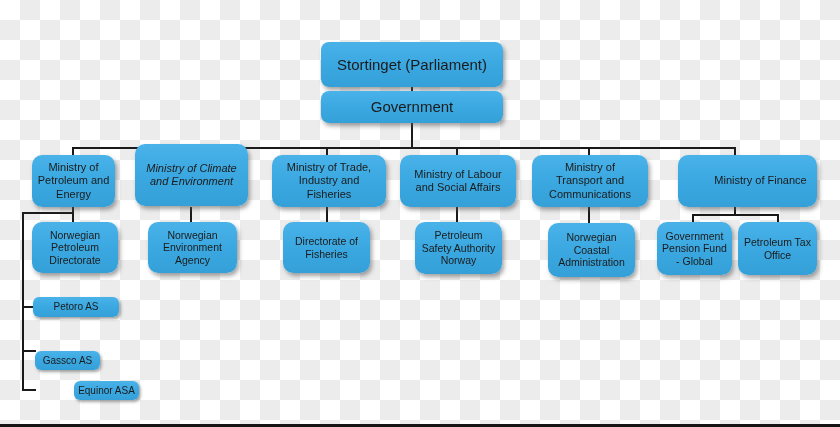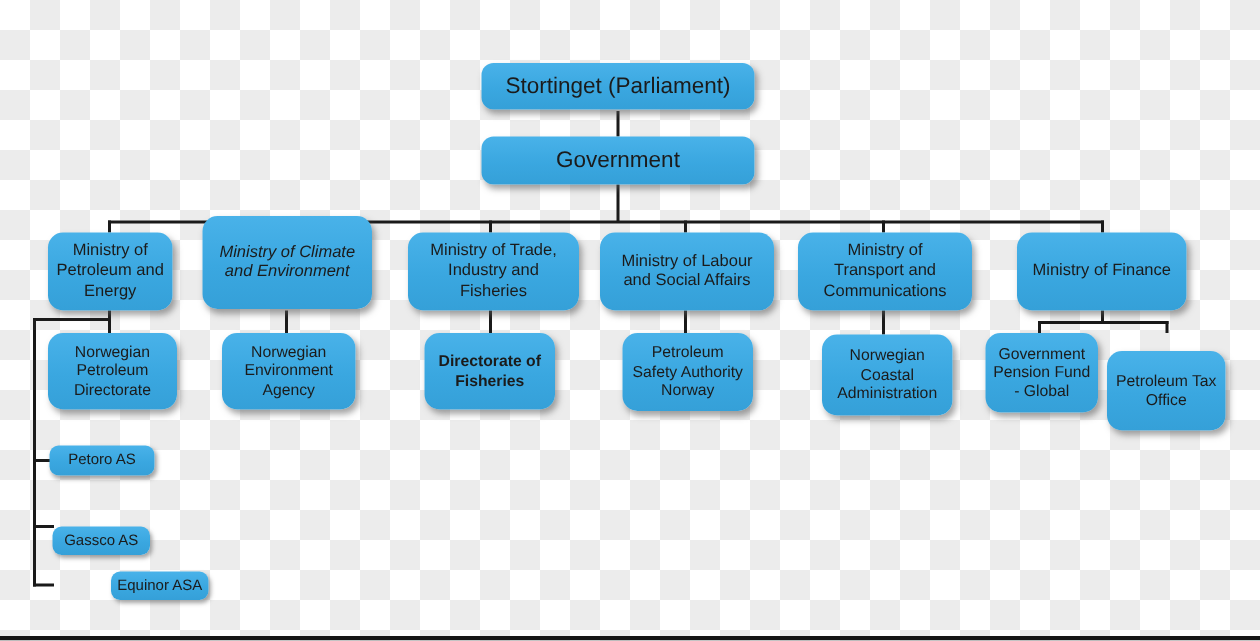--- a/index.html
+++ b/index.html
@@ -18,36 +18,36 @@
     line-height:1.2;letter-spacing:0;
   }
   .lvl-top{font-size:15px;border-radius:8px;}
   .lvl-min{font-size:11px;}
   .lvl-agy{font-size:10.5px;}
   .lvl-sub{font-size:10px;border-radius:6px;box-shadow:1.5px 2px 3px rgba(90,90,90,0.55);}
   .line{position:absolute;background:#1a1a1a;}
   .bottom-edge{position:absolute;left:0;top:424px;width:840px;height:3px;background:#161616;}
 
   
-  .n-stortinget{left:321px;top:42px;width:182px;height:31px;}
+  .n-stortinget{left:321px;top:42px;width:182px;height:45px;}
   .n-government{left:321px;top:91px;width:182px;height:32px;}
   .n-m1{left:32px; top:155px;width:83px; height:52px;}
   .n-m2{left:135px;top:144px;width:113px;height:62px;font-style:italic;}
   .n-m3{left:272px;top:155px;width:114px;height:52px;}
   .n-m4{left:400px;top:155px;width:116px;height:52px;}
   .n-m5{left:532px;top:155px;width:116px;height:52px;}
-  .n-m6{left:678px;top:155px;width:113px;height:52px;}
+  .n-m6{left:678px;top:155px;width:113px;height:52px;padding-left:26px;}
   .n-npd{left:32px; top:222px;width:86px;height:51px;}
   .n-nea{left:148px;top:222px;width:89px;height:51px;}
-  .n-dof{left:283px;top:222px;width:87px;height:51px;font-weight:bold;}
+  .n-dof{left:283px;top:222px;width:87px;height:51px;}
   .n-psan{left:415px;top:222px;width:87px;height:52px;}
   .n-nca{left:548px;top:223px;width:87px;height:54px;}
   .n-gpf{left:657px;top:222px;width:75px;height:53px;}
-  .n-pto{left:738px;top:234px;width:79px;height:53px;}
-  .n-petoro{left:33px;top:297px;width:70px;height:20px;}
+  .n-pto{left:738px;top:222px;width:79px;height:53px;}
+  .n-petoro{left:33px;top:297px;width:86px;height:20px;}
   .n-gassco{left:35px;top:341px;width:65px;height:19px;margin-top:10px;}
   .n-equinor{left:35px;top:381px;width:65px;height:19px;margin-left:39px;}
 </style>
 </head>
 <body>
 
 <div class="stage">
 
   <div class="line" style="left:411px;top:74px;width:2px;height:17px"></div>
   <div class="line" style="left:411px;top:123px;width:2px;height:25px"></div>

